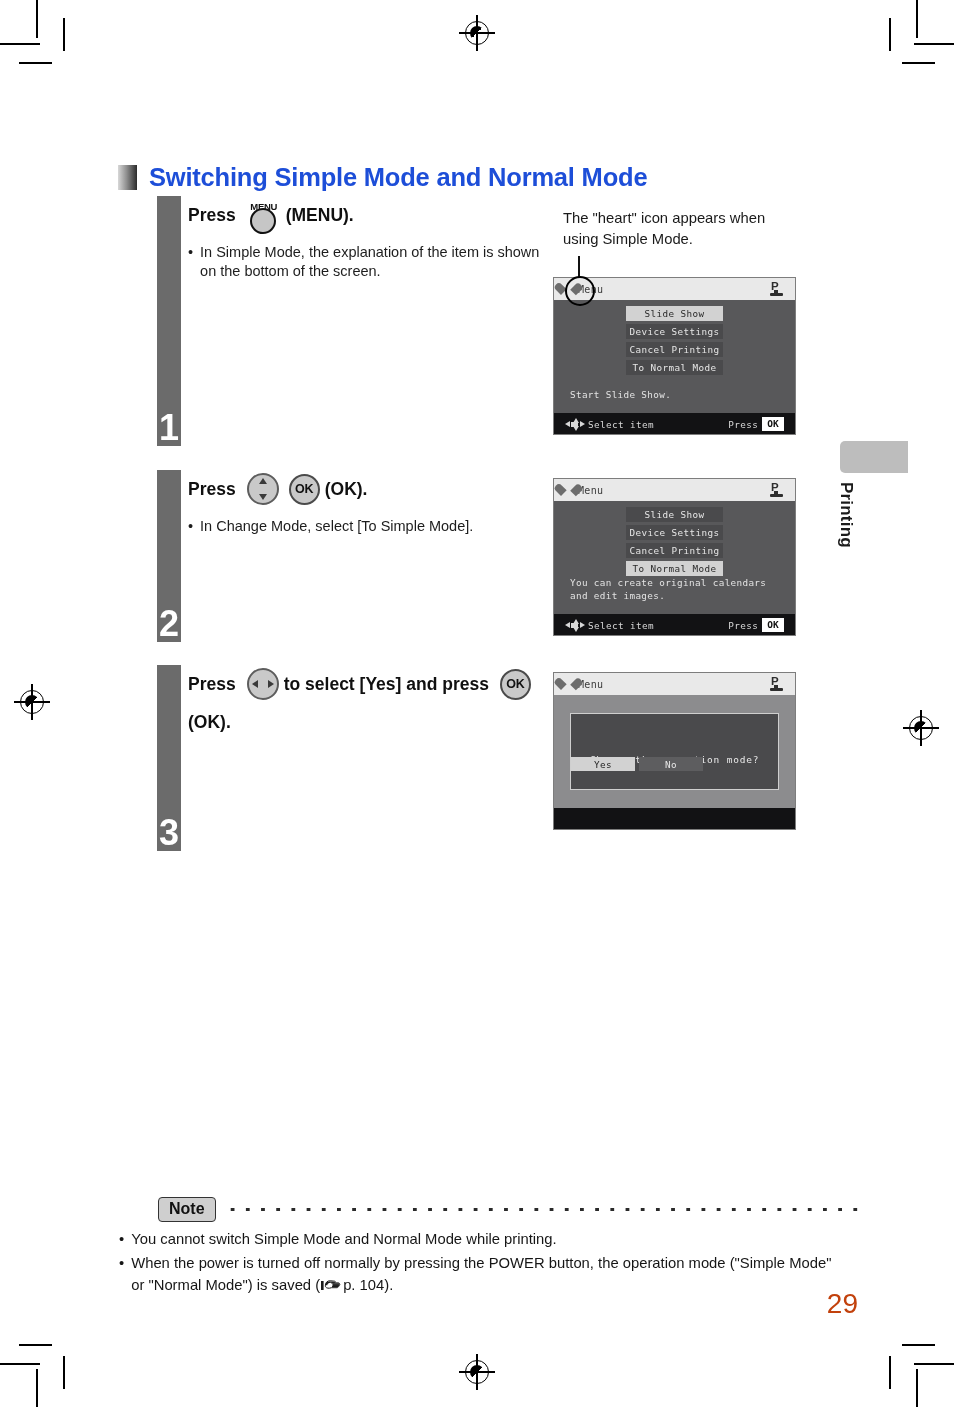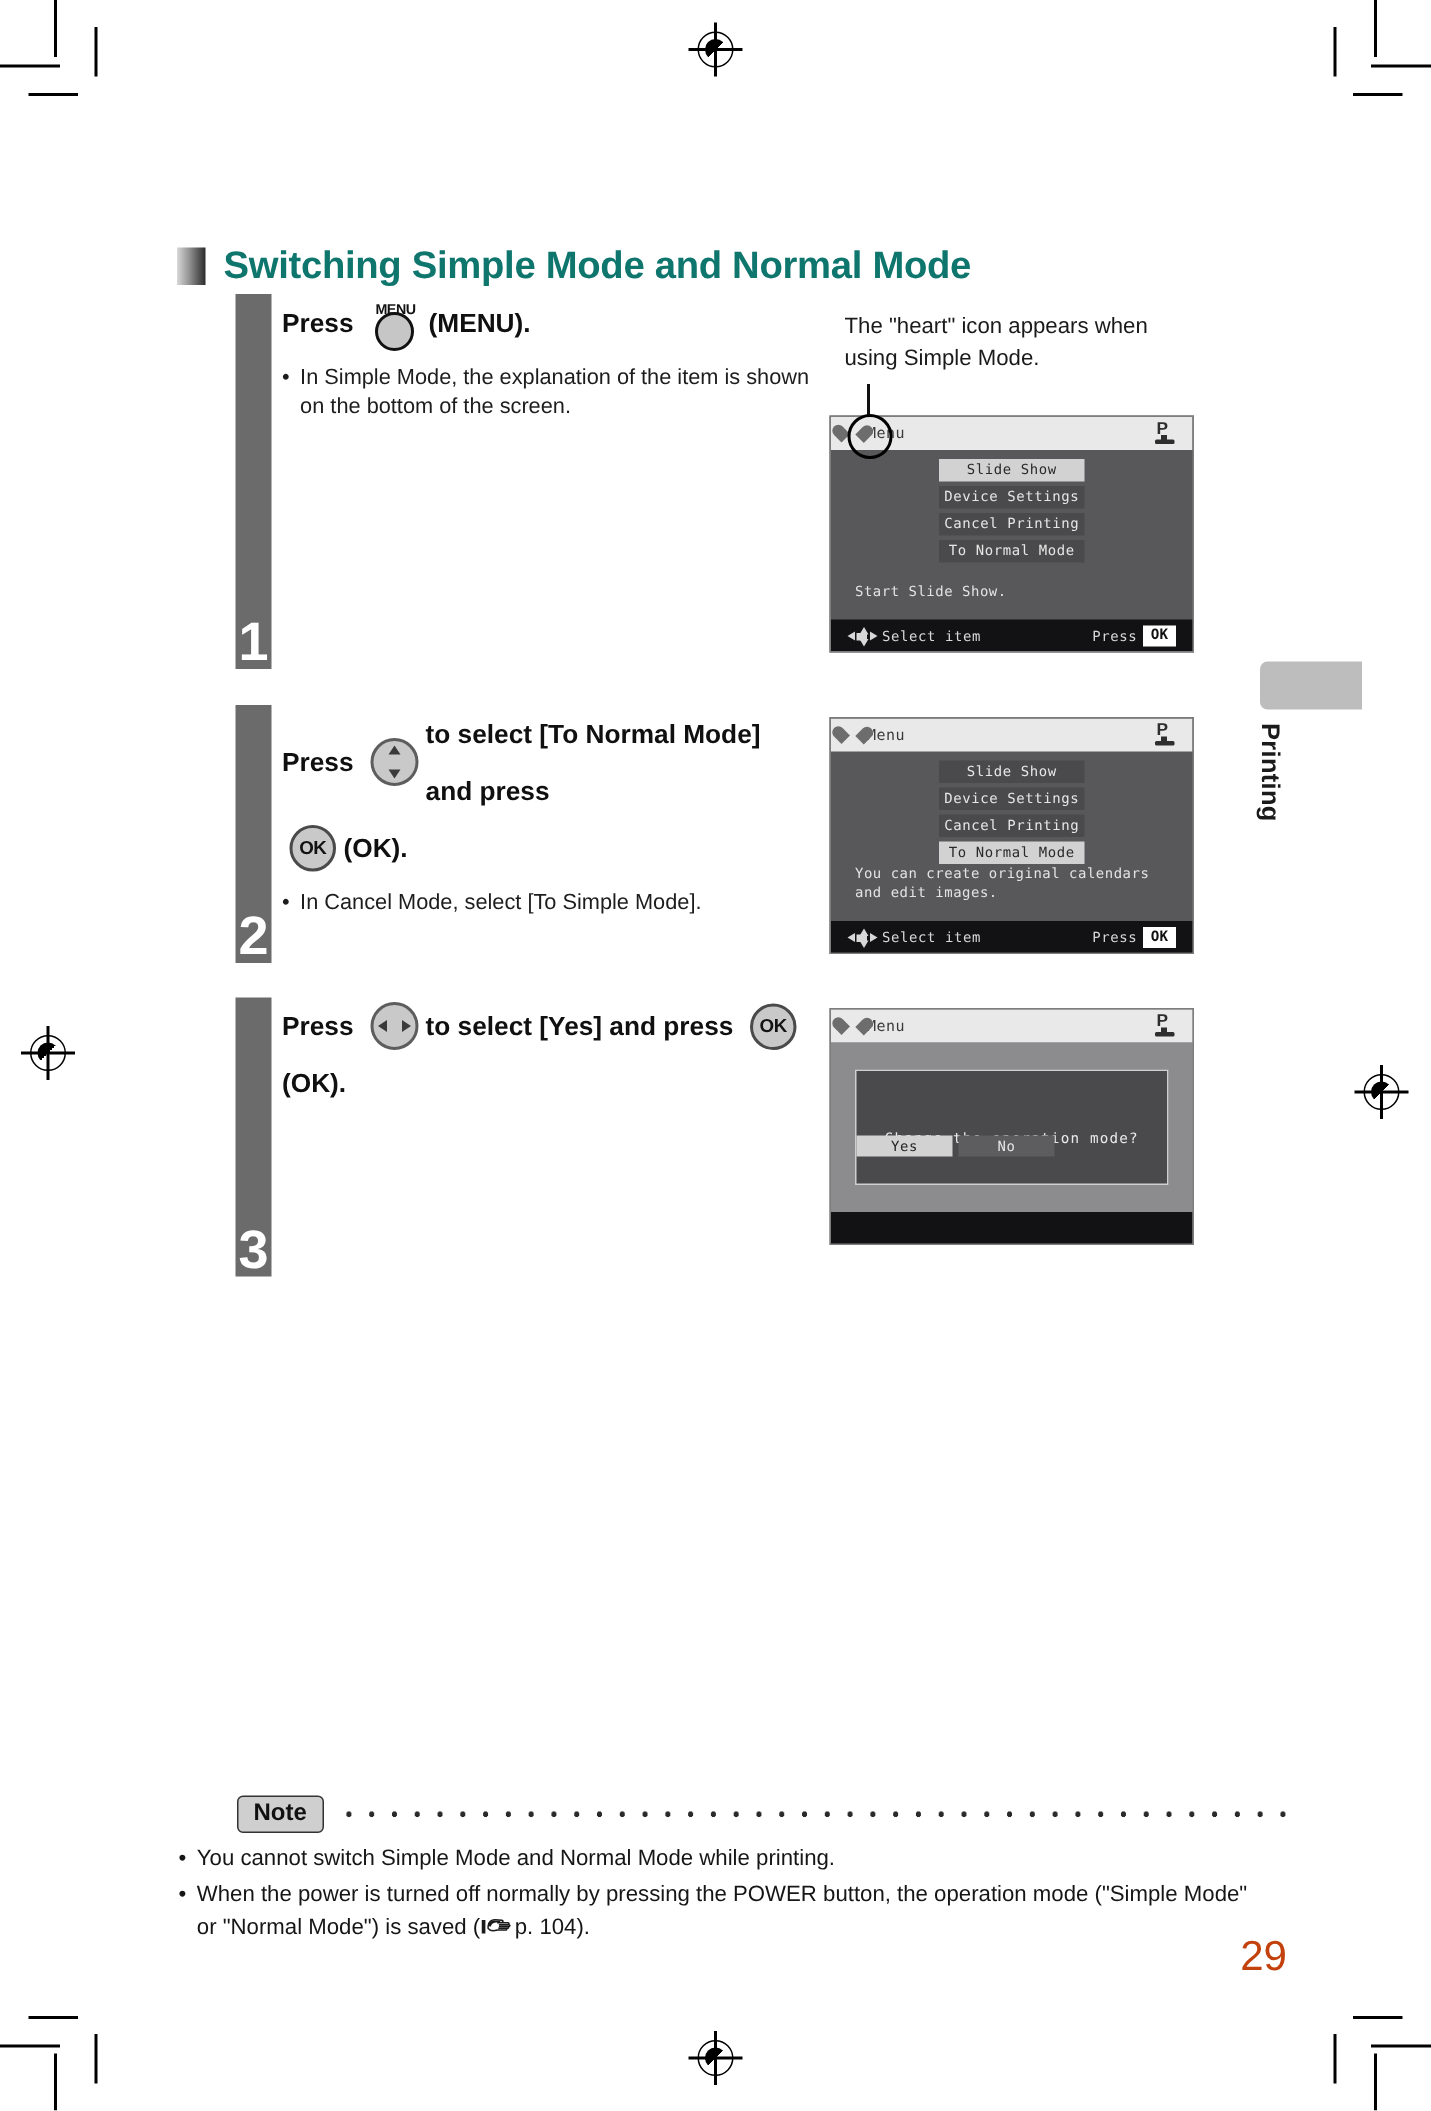--- a/index.html
+++ b/index.html
@@ -40,21 +40,21 @@
   .heading-row {
     position: absolute; left: 118px; top: 163px;
     display: flex; align-items: center; gap: 12px;
   }
   .heading-sq {
     width: 19px; height: 25px;
     background: linear-gradient(to right, #d8d8d8 0%, #8f8f8f 45%, #2b2b2b 100%);
   }
   .heading-title {
     font-size: 25.5px; font-weight: bold; letter-spacing: -0.2px;
-    color: #0f766e; white-space: nowrap;
+    color: #1d4ed8; white-space: nowrap;
   }
 
   
   .step {
     position: absolute; left: 157px;
   }
   .step-bar {
     position: absolute; left: 0; top: 0;
     width: 24px; background: #6b6b6b;
     color: #ffffff;
@@ -382,27 +382,26 @@
   <div class="step-bar" style="height:172px;">
     <span>2</span>
   </div>
   <div class="step-body">
     <div class="step-title">
       <span class="w">Press</span>
       <span class="btn-ud">
         <i class="ar up"></i>
         <i class="ar dn"></i>
       </span>
-      <span class="w" style="max-width:250px;">to select [To Normal Mode] and press</span>
       <span class="btn-ok">OK</span>
       <span class="w">(OK).</span>
     </div>
     <div class="step-sub">
       <span class="bullet">•</span>
-      <span>In Cancel Mode, select [To Simple Mode].</span>
+      <span>In Change Mode, select [To Simple Mode].</span>
     </div>
   </div>
 </div>
 
 <div class="step" style="top:665px; height:186px;">
   <div class="step-bar" style="height:186px;">
     <span>3</span>
   </div>
   <div class="step-body">
     <div class="step-title">

